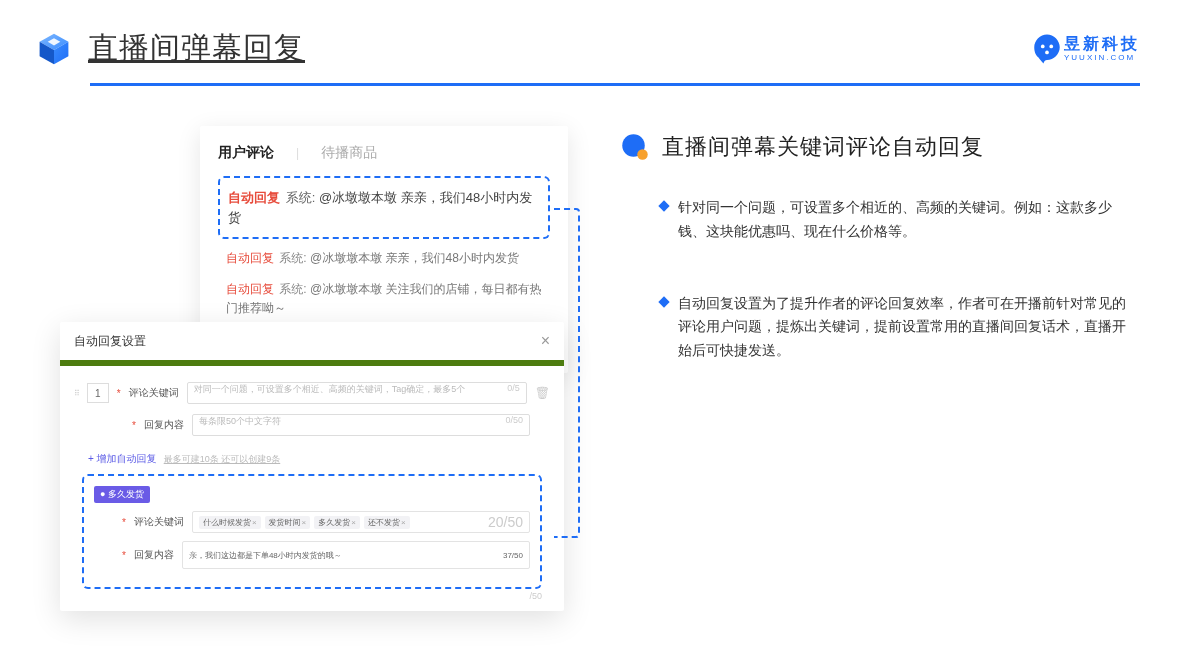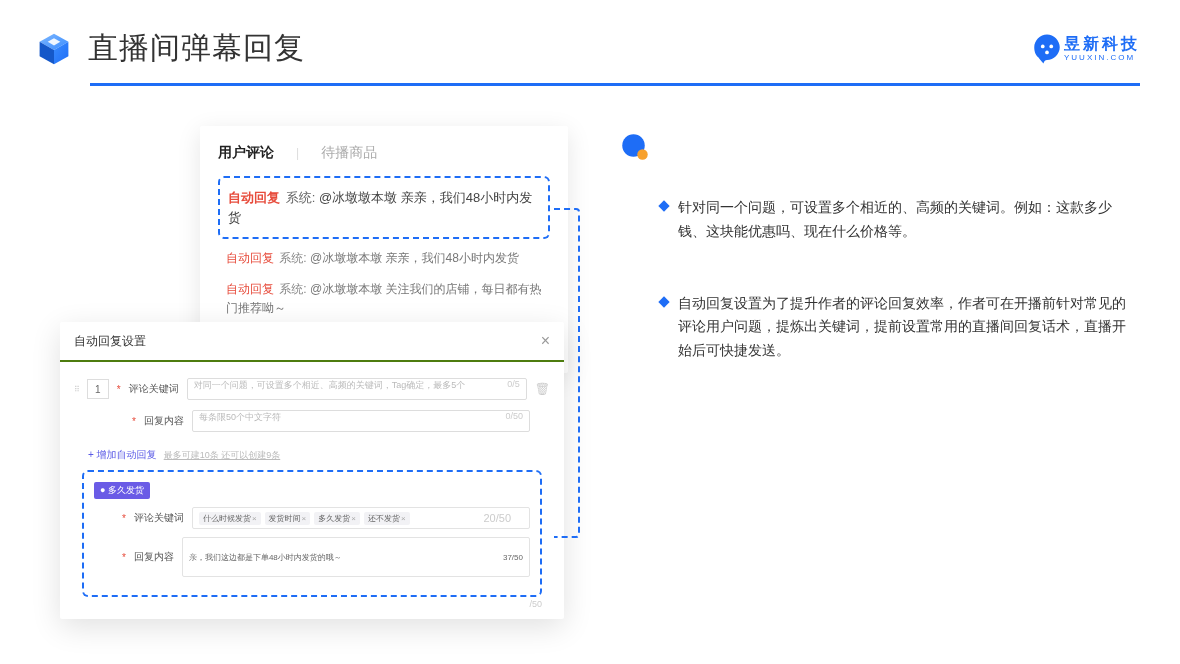--- a/index.html
+++ b/index.html
@@ -22,20 +22,21 @@
     width: 36px;
     height: 36px;
     margin-right: 16px;
   }
   .header-title {
     font-size: 30px;
     font-weight: 500;
     color: #333;
     letter-spacing: 1px;
     flex: 1;
+    text-decoration: underline;
   }
   .brand {
     display: flex;
     align-items: center;
   }
   .brand-icon { width: 34px; height: 34px; }
   .brand-text { font-size: 16px; font-weight: 700; color: #1e6df6; letter-spacing: 3px; line-height: 1.1;}
   .brand-sub { font-size: 8px; color: #1e6df6; letter-spacing: 2px; }
 
   .header-rule {
@@ -131,21 +132,21 @@
     border-radius: 2px;
     z-index: 2;
     font-size: 11px;
     color: #555;
   }
   .sm-head {
     display: flex;
     justify-content: space-between;
     align-items: center;
     padding: 10px 14px;
-    border-bottom: 2px solid #4d7c0f;
+    border-bottom: 6px solid #4d7c0f;
     font-size: 12px;
     color: #333;
   }
   .sm-close { color: #999; font-size: 16px; cursor: pointer; }
 
   .sm-body { padding: 16px 14px 10px 14px; }
 
   .sm-row {
     display: flex;
     align-items: center;
@@ -224,24 +225,24 @@
   }
   .chip {
     background: #f2f2f5;
     color: #666;
     padding: 1px 4px;
     border-radius: 2px;
     font-size: 8px;
     white-space: nowrap;
   }
   .chip .x { color: #aaa; margin-left: 1px; }
-  .tags-input .count { position: absolute; right: 18px; color: #ccc; font-size: 11px;}
+  .tags-input .count { position: absolute; right: 6px; color: #ccc; font-size: 14px;}
   .text-input {
     flex: 1;
-    height: 40px;
+    height: 28px;
     border: 1px solid #e3e3e3;
     border-radius: 2px;
     padding: 0 6px;
     font-size: 8px;
     color: #666;
     display: flex;
     align-items: center;
     justify-content: space-between;
     background:#fff;
   }
@@ -414,20 +415,21 @@
     </div>
 
   </div>
 
   <div class="right">
     <div class="sec-head">
       <svg class="chat-icon" viewBox="0 0 40 40">
         <circle cx="18" cy="18" r="15" fill="#1e6df6"></circle>
         <circle cx="30" cy="30" r="7" fill="#f7a12e"></circle>
       </svg>
+      <div class="sec-title">直播间弹幕关键词评论自动回复</div>
     </div>
     <div class="bullet">
       <div class="diamond"></div>
       <div class="bullet-text">针对同一个问题，可设置多个相近的、高频的关键词。例如：这款多少钱、这块能优惠吗、现在什么价格等。</div>
     </div>
     <div class="bullet">
       <div class="diamond"></div>
       <div class="bullet-text">自动回复设置为了提升作者的评论回复效率，作者可在开播前针对常见的评论用户问题，提炼出关键词，提前设置常用的直播间回复话术，直播开始后可快捷发送。</div>
     </div>
   </div>

